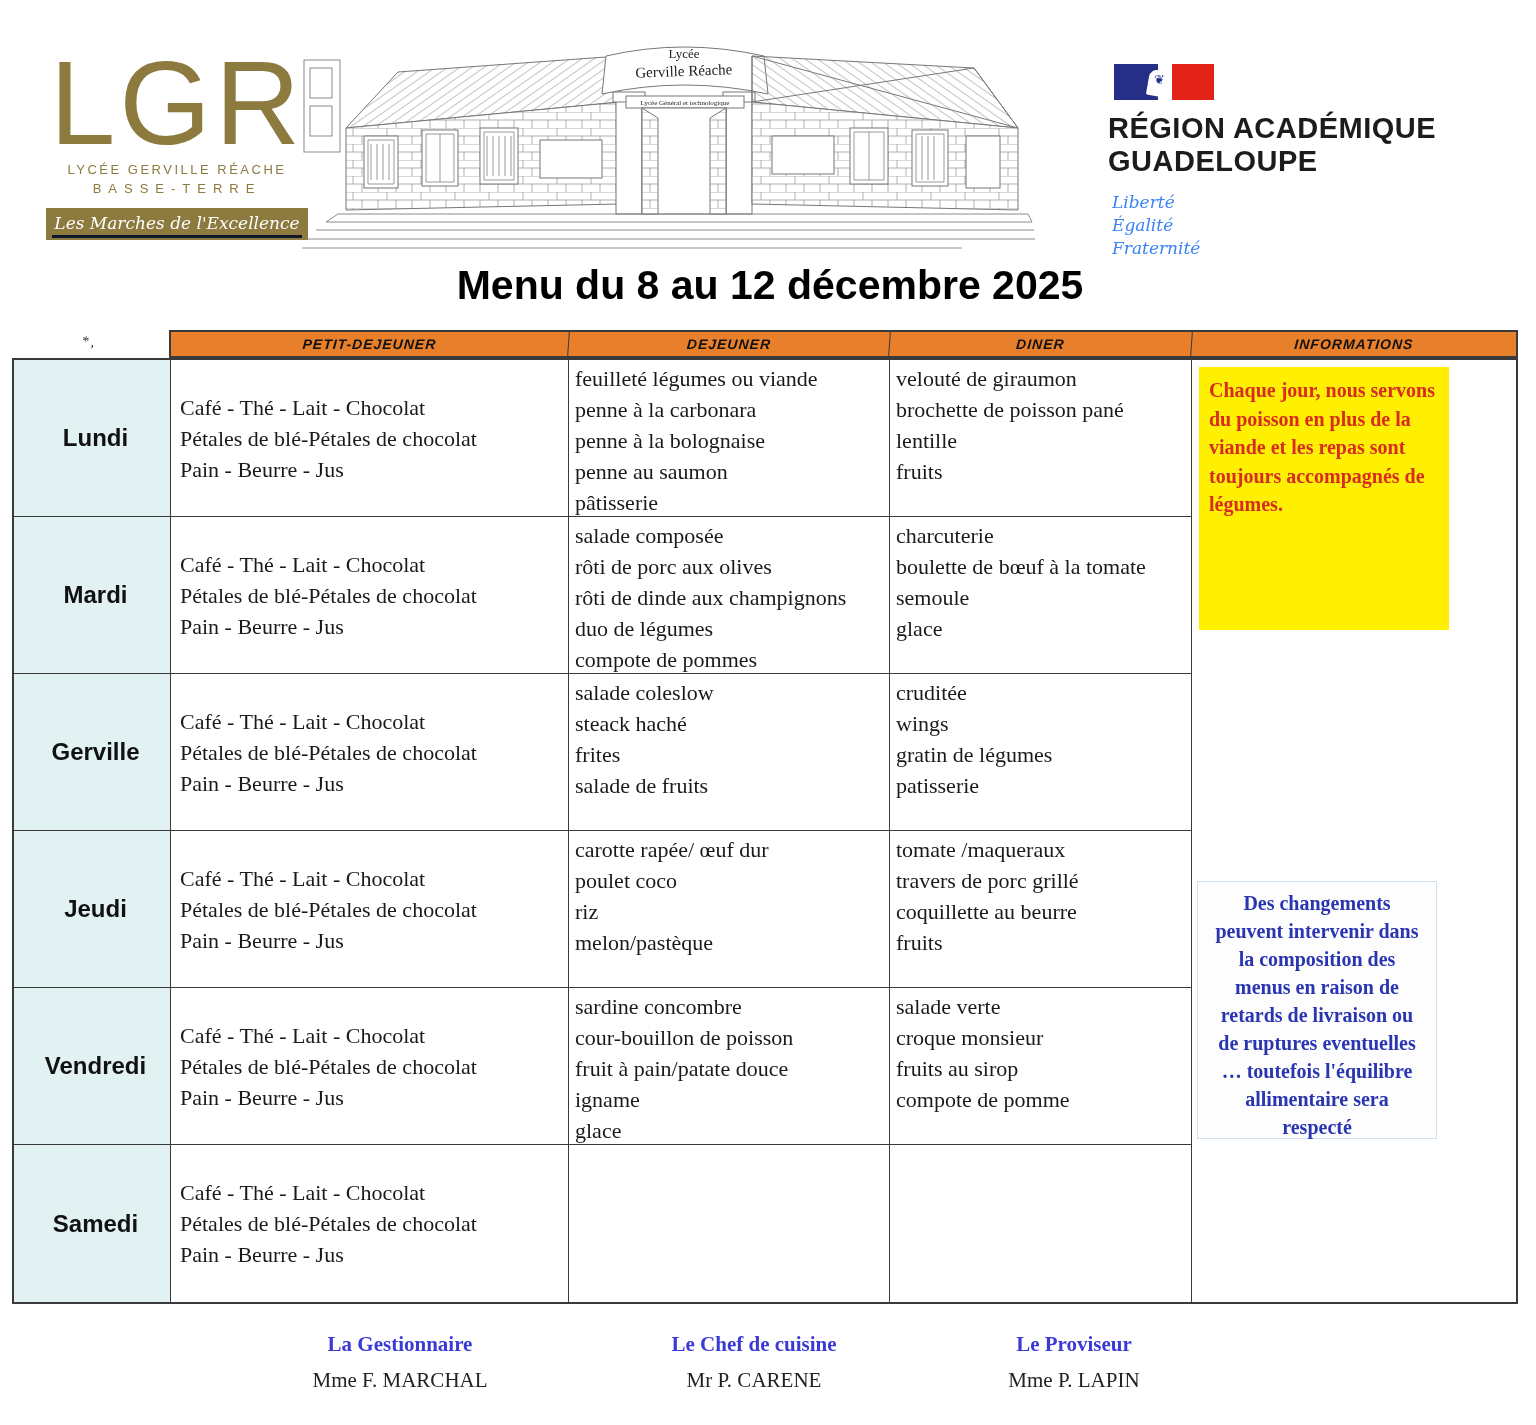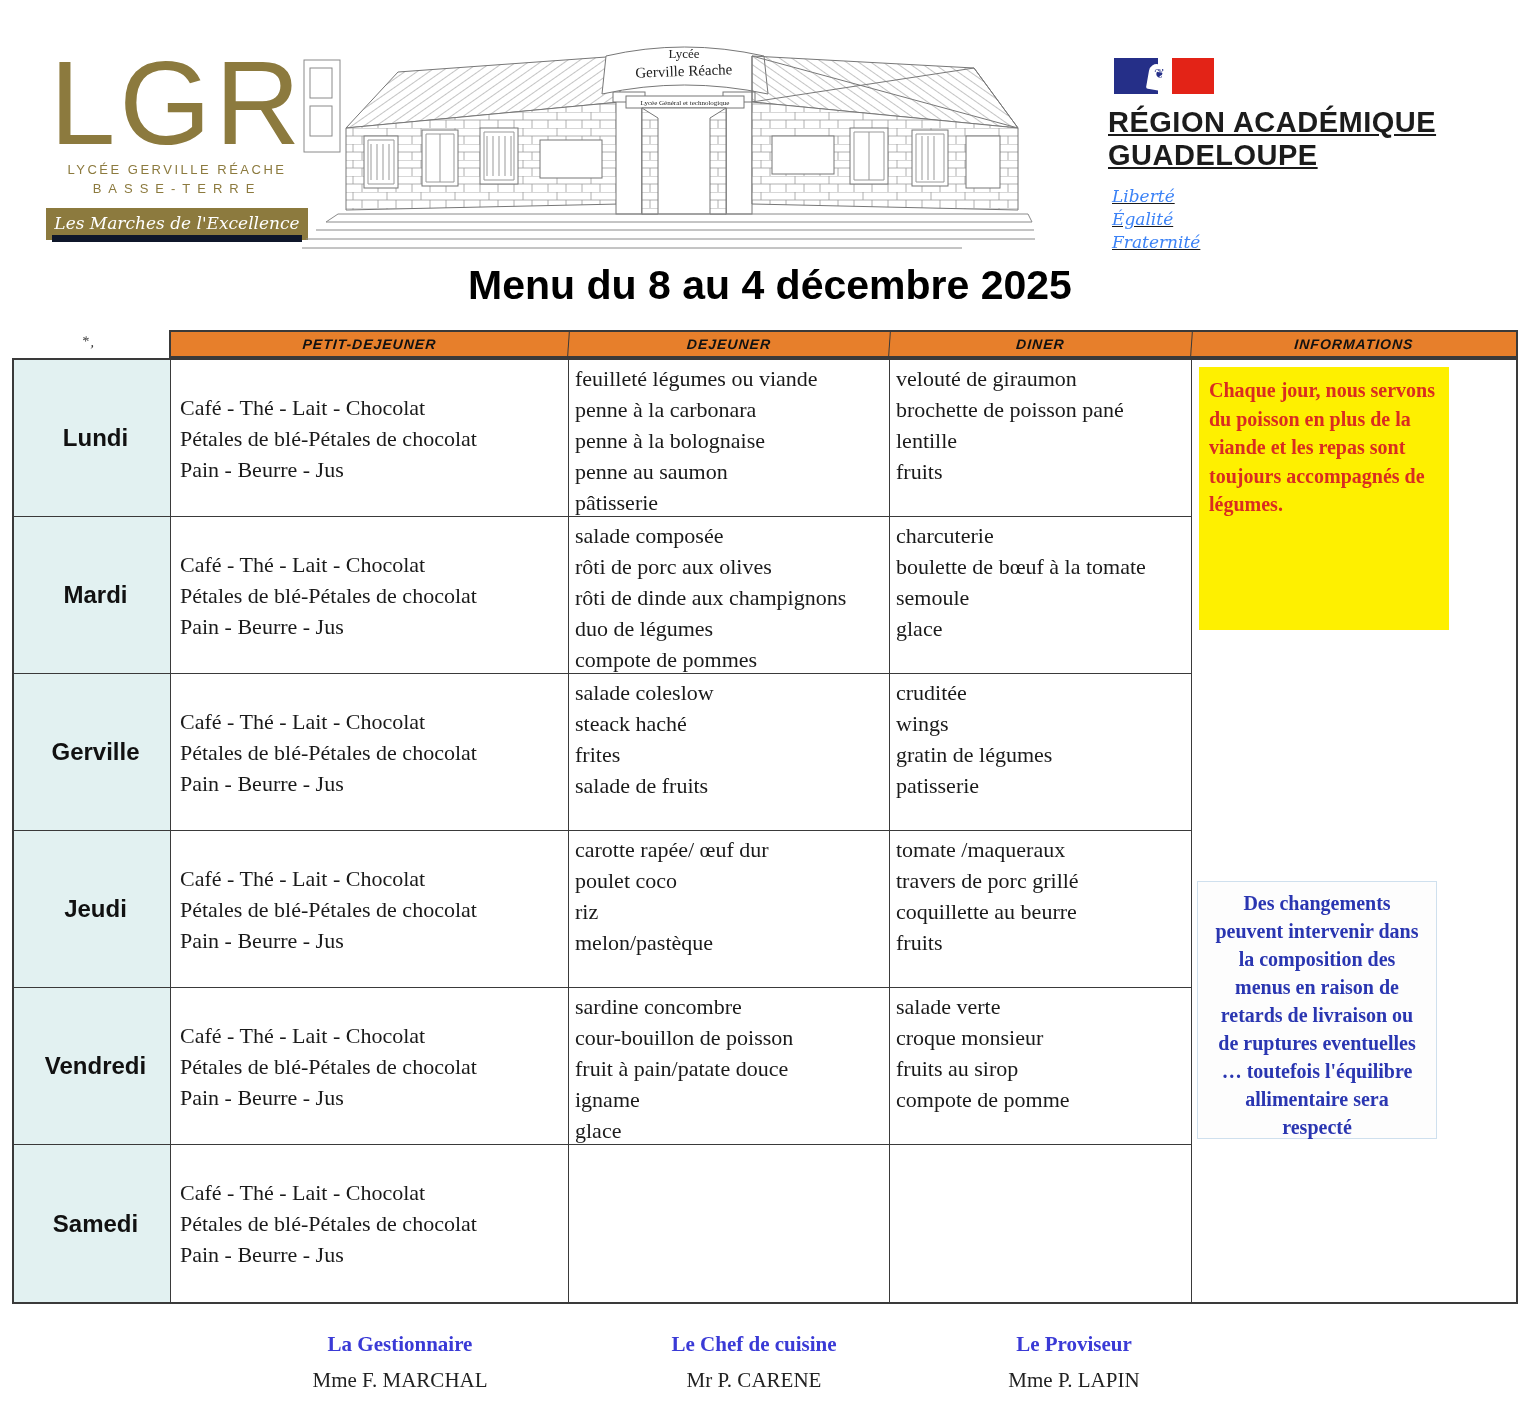--- a/index.html
+++ b/index.html
@@ -10,25 +10,25 @@
   }
 
   
   .lgr-block { position:absolute; left:46px; top:48px; width:262px; text-align:center; color:#8c7a3e; }
   .lgr-acronym { font-family:"Liberation Sans", sans-serif; font-size:118px; line-height:110px; font-weight:400; letter-spacing:4px; }
   .lgr-sub1 { margin-top:4px; font-family:"Liberation Sans", sans-serif; font-size:13px; letter-spacing:2.5px; white-space:nowrap; }
   .lgr-sub2 { margin-top:4px; font-family:"Liberation Sans", sans-serif; font-size:13px; letter-spacing:7px; white-space:nowrap; }
   .lgr-banner { margin-top:12px; background:#8c7a3e; color:#fff; font-style:italic; font-size:17px;
                 padding:5px 4px 7px; font-family:"DejaVu Serif", serif; white-space:nowrap;
                 box-shadow: inset 0 0 0 1px #8c7a3e; }
-  .lgr-banner span { border-bottom:7px solid #0f172a; padding:0 2px 2px; }
+  .lgr-banner span { border-bottom:3px solid #0f172a; padding:0 2px 2px; }
 
   .building { position:absolute; left:302px; top:32px; }
 
-  .academy-block { position:absolute; left:1108px; top:58px; width:410px;text-decoration:underline; }
+  .academy-block { position:absolute; left:1108px; top:64px; width:410px; }
   .flag { display:flex; height:36px; margin-left:6px; margin-bottom:12px; }
   .flag .b { width:44px; height:36px; background:#252f88; position:relative; overflow:hidden; }
   .flag .gap { width:14px; height:36px; background:#fff; position:relative; }
   .flag .r { width:42px; height:36px; background:#e32317; }
   .flag .b:after { content:""; position:absolute; right:-6px; top:6px; width:16px; height:26px; background:#fff; border-radius:8px 0 0 2px; transform:rotate(10deg); }
   .flag .gap:before { content:"\2766"; position:absolute; left:-4px; top:8px; font-size:13px; color:#252f88; }
   .academy-name { font-family:"Liberation Sans", sans-serif; font-weight:bold; font-size:29px; line-height:33px; color:#1c1c1c; letter-spacing:0.5px; }
   .academy-motto { margin-top:13px; margin-left:4px; font-style:italic; font-size:17px; line-height:23px; color:#3b82f6; font-family:"DejaVu Serif", serif; }
 
   
@@ -149,21 +149,21 @@
     </div>
     <div class="academy-name">RÉGION ACADÉMIQUE</div>
     <div class="academy-name">GUADELOUPE</div>
     <div class="academy-motto">
       <div>Liberté</div>
       <div>Égalité</div>
       <div>Fraternité</div>
     </div>
   </div>
 
-  <div class="title">Menu du 8 au 4 décembre 2025</div>
+  <div class="title">Menu du 8 au 12 décembre 2025</div>
 
   <div class="table-area">
     <div class="corner-mark">*,</div>
 
     <div class="header-band">
       <div class="header-cell hc-1">PETIT-DEJEUNER</div>
       <div class="header-cell hc-2">DEJEUNER</div>
       <div class="header-cell hc-3">DINER</div>
       <div class="header-cell hc-4">INFORMATIONS</div>
     </div>

